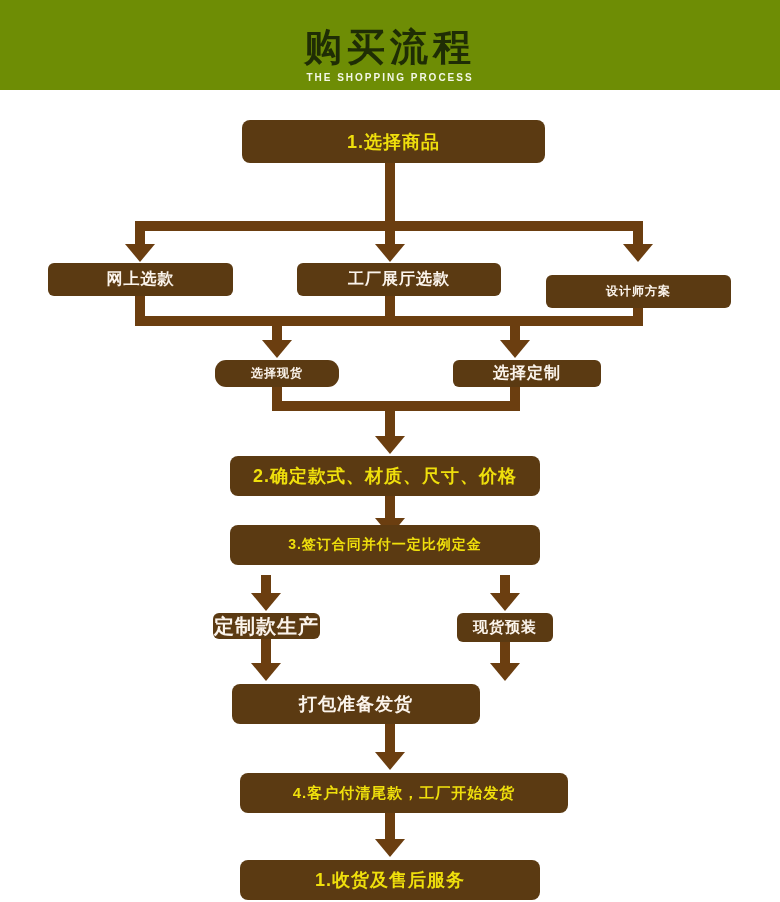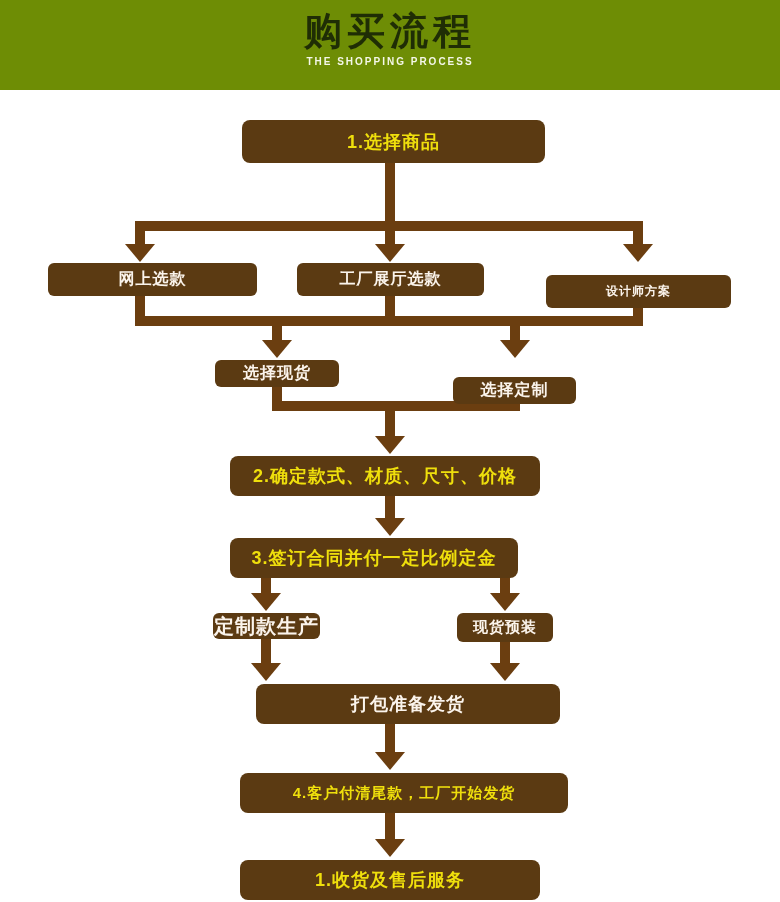--- a/index.html
+++ b/index.html
@@ -6,21 +6,21 @@
   .page {
     position:relative; width:780px; height:902px; margin:0 auto;
     background:var(--page-bg,#ffffff); overflow:hidden;
     font-family:"Liberation Sans", sans-serif;
   }
   .banner {
     position:absolute; left:0; top:0; width:780px; height:90px;
     background:var(--header-bg,#6e8d05); text-align:center;
   }
   .banner h1 {
-    margin:0; padding-top:9px; font-size:38px; line-height:44px;
+    margin:0; padding-top:25px; font-size:38px; line-height:44px;
     font-weight:bold; letter-spacing:5px;
     color:var(--header-title,#1f2d05);
   }
   .banner .subtitle {
     margin-top:3px; font-size:10px; font-weight:bold; letter-spacing:2px;
     color:var(--header-subtitle,#f4f7e8);
   }
   .flow { position:absolute; left:0; top:0; width:780px; height:902px; }
   .connectors { position:absolute; left:0; top:0; }
   .connectors path { stroke:var(--connector,#6b3e10); fill:none; stroke-width:10; }
@@ -80,38 +80,38 @@
 
       <path d="M390 721 V754"></path>
       <polygon points="375,752 405,752 390,770"></polygon>
 
       <path d="M390 810 V841"></path>
       <polygon points="375,839 405,839 390,857"></polygon>
     </svg>
 
     <div class="node yellow" style="left:242px; top:120px; width:303px; height:43px; font-size:18px;">1.选择商品</div>
 
-    <div class="node white small" style="left:48px; top:263px; width:209px; height:33px; font-size:16px;text-align:center;">网上选款</div>
+    <div class="node white small" style="left:48px; top:263px; width:185px; height:33px; font-size:16px;text-align:center;">网上选款</div>
 
-    <div class="node white small" style="left:297px; top:263px; width:187px; height:33px; font-size:16px;">工厂展厅选款</div>
+    <div class="node white small" style="left:297px; top:263px; width:204px; height:33px; font-size:16px;">工厂展厅选款</div>
 
     <div class="node white small" style="left:546px; top:263px; width:185px; height:33px; font-size:12px;margin-top:12px;">设计师方案</div>
 
-    <div class="node white small" style="left:215px; top:360px; width:124px; height:27px; font-size:16px;">选择现货</div>
+    <div class="node white small" style="left:215px; top:360px; width:124px; height:27px; font-size:12px;border-radius:11px;">选择现货</div>
 
-    <div class="node white small" style="left:453px; top:360px; width:123px; height:27px; font-size:16px;margin-top:17px;">选择定制</div>
+    <div class="node white small" style="left:453px; top:360px; width:148px; height:27px; font-size:16px;">选择定制</div>
 
     <div class="node yellow" style="left:230px; top:456px; width:310px; height:40px; font-size:18px;text-align:center;">2.确定款式、材质、尺寸、价格</div>
 
-    <div class="node yellow" style="left:230px; top:538px; width:288px; height:40px; font-size:18px;">3.签订合同并付一定比例定金</div>
+    <div class="node yellow" style="left:230px; top:525px; width:310px; height:40px; font-size:14px;">3.签订合同并付一定比例定金</div>
 
     <div class="node white small" style="left:213px; top:613px; width:107px; height:26px; font-size:20px;">定制款生产</div>
 
     <div class="node white small" style="left:457px; top:613px; width:96px; height:29px; font-size:15px;">现货预装</div>
 
-    <div class="node white" style="left:256px; top:684px; width:304px; height:40px; font-size:18px;">打包准备发货</div>
+    <div class="node white" style="left:232px; top:684px; width:248px; height:40px; font-size:18px;">打包准备发货</div>
 
     <div class="node yellow" style="left:240px; top:773px; width:328px; height:40px; font-size:15px;">4.客户付清尾款，工厂开始发货</div>
 
     <div class="node yellow" style="left:240px; top:860px; width:300px; height:40px; font-size:18px;">1.收货及售后服务</div>
 
   </div>
 </div>
 
 </body></html>

